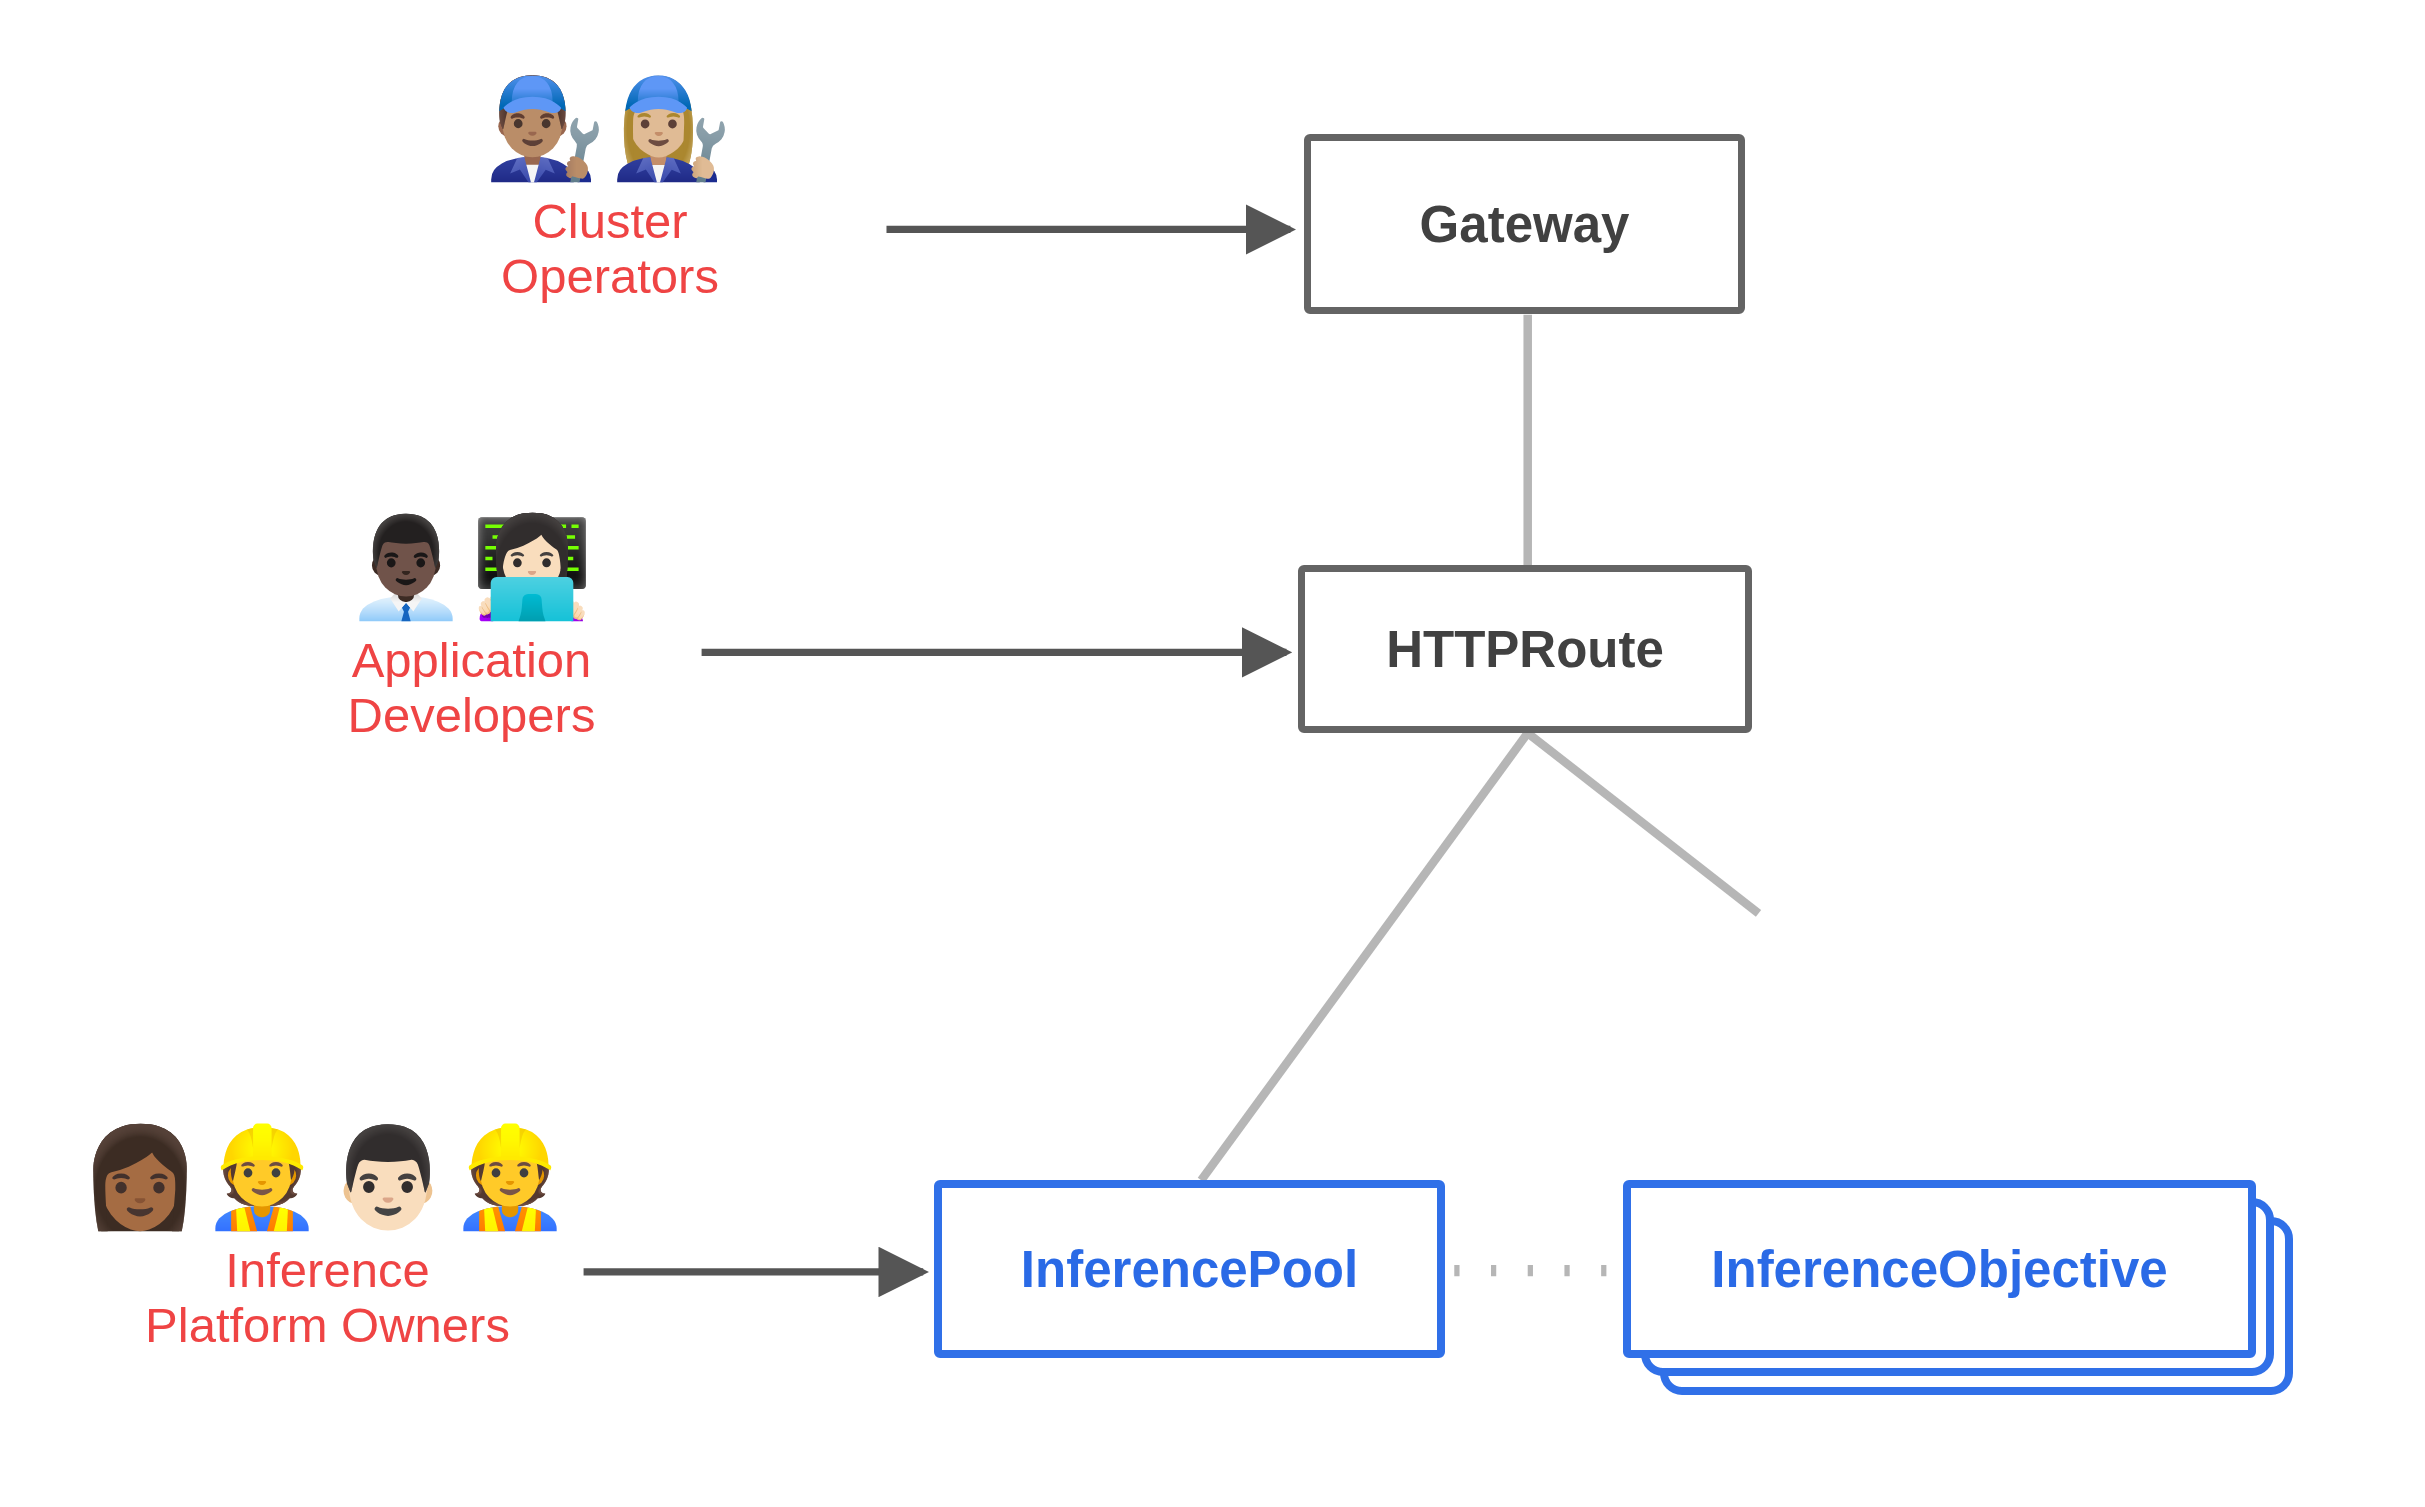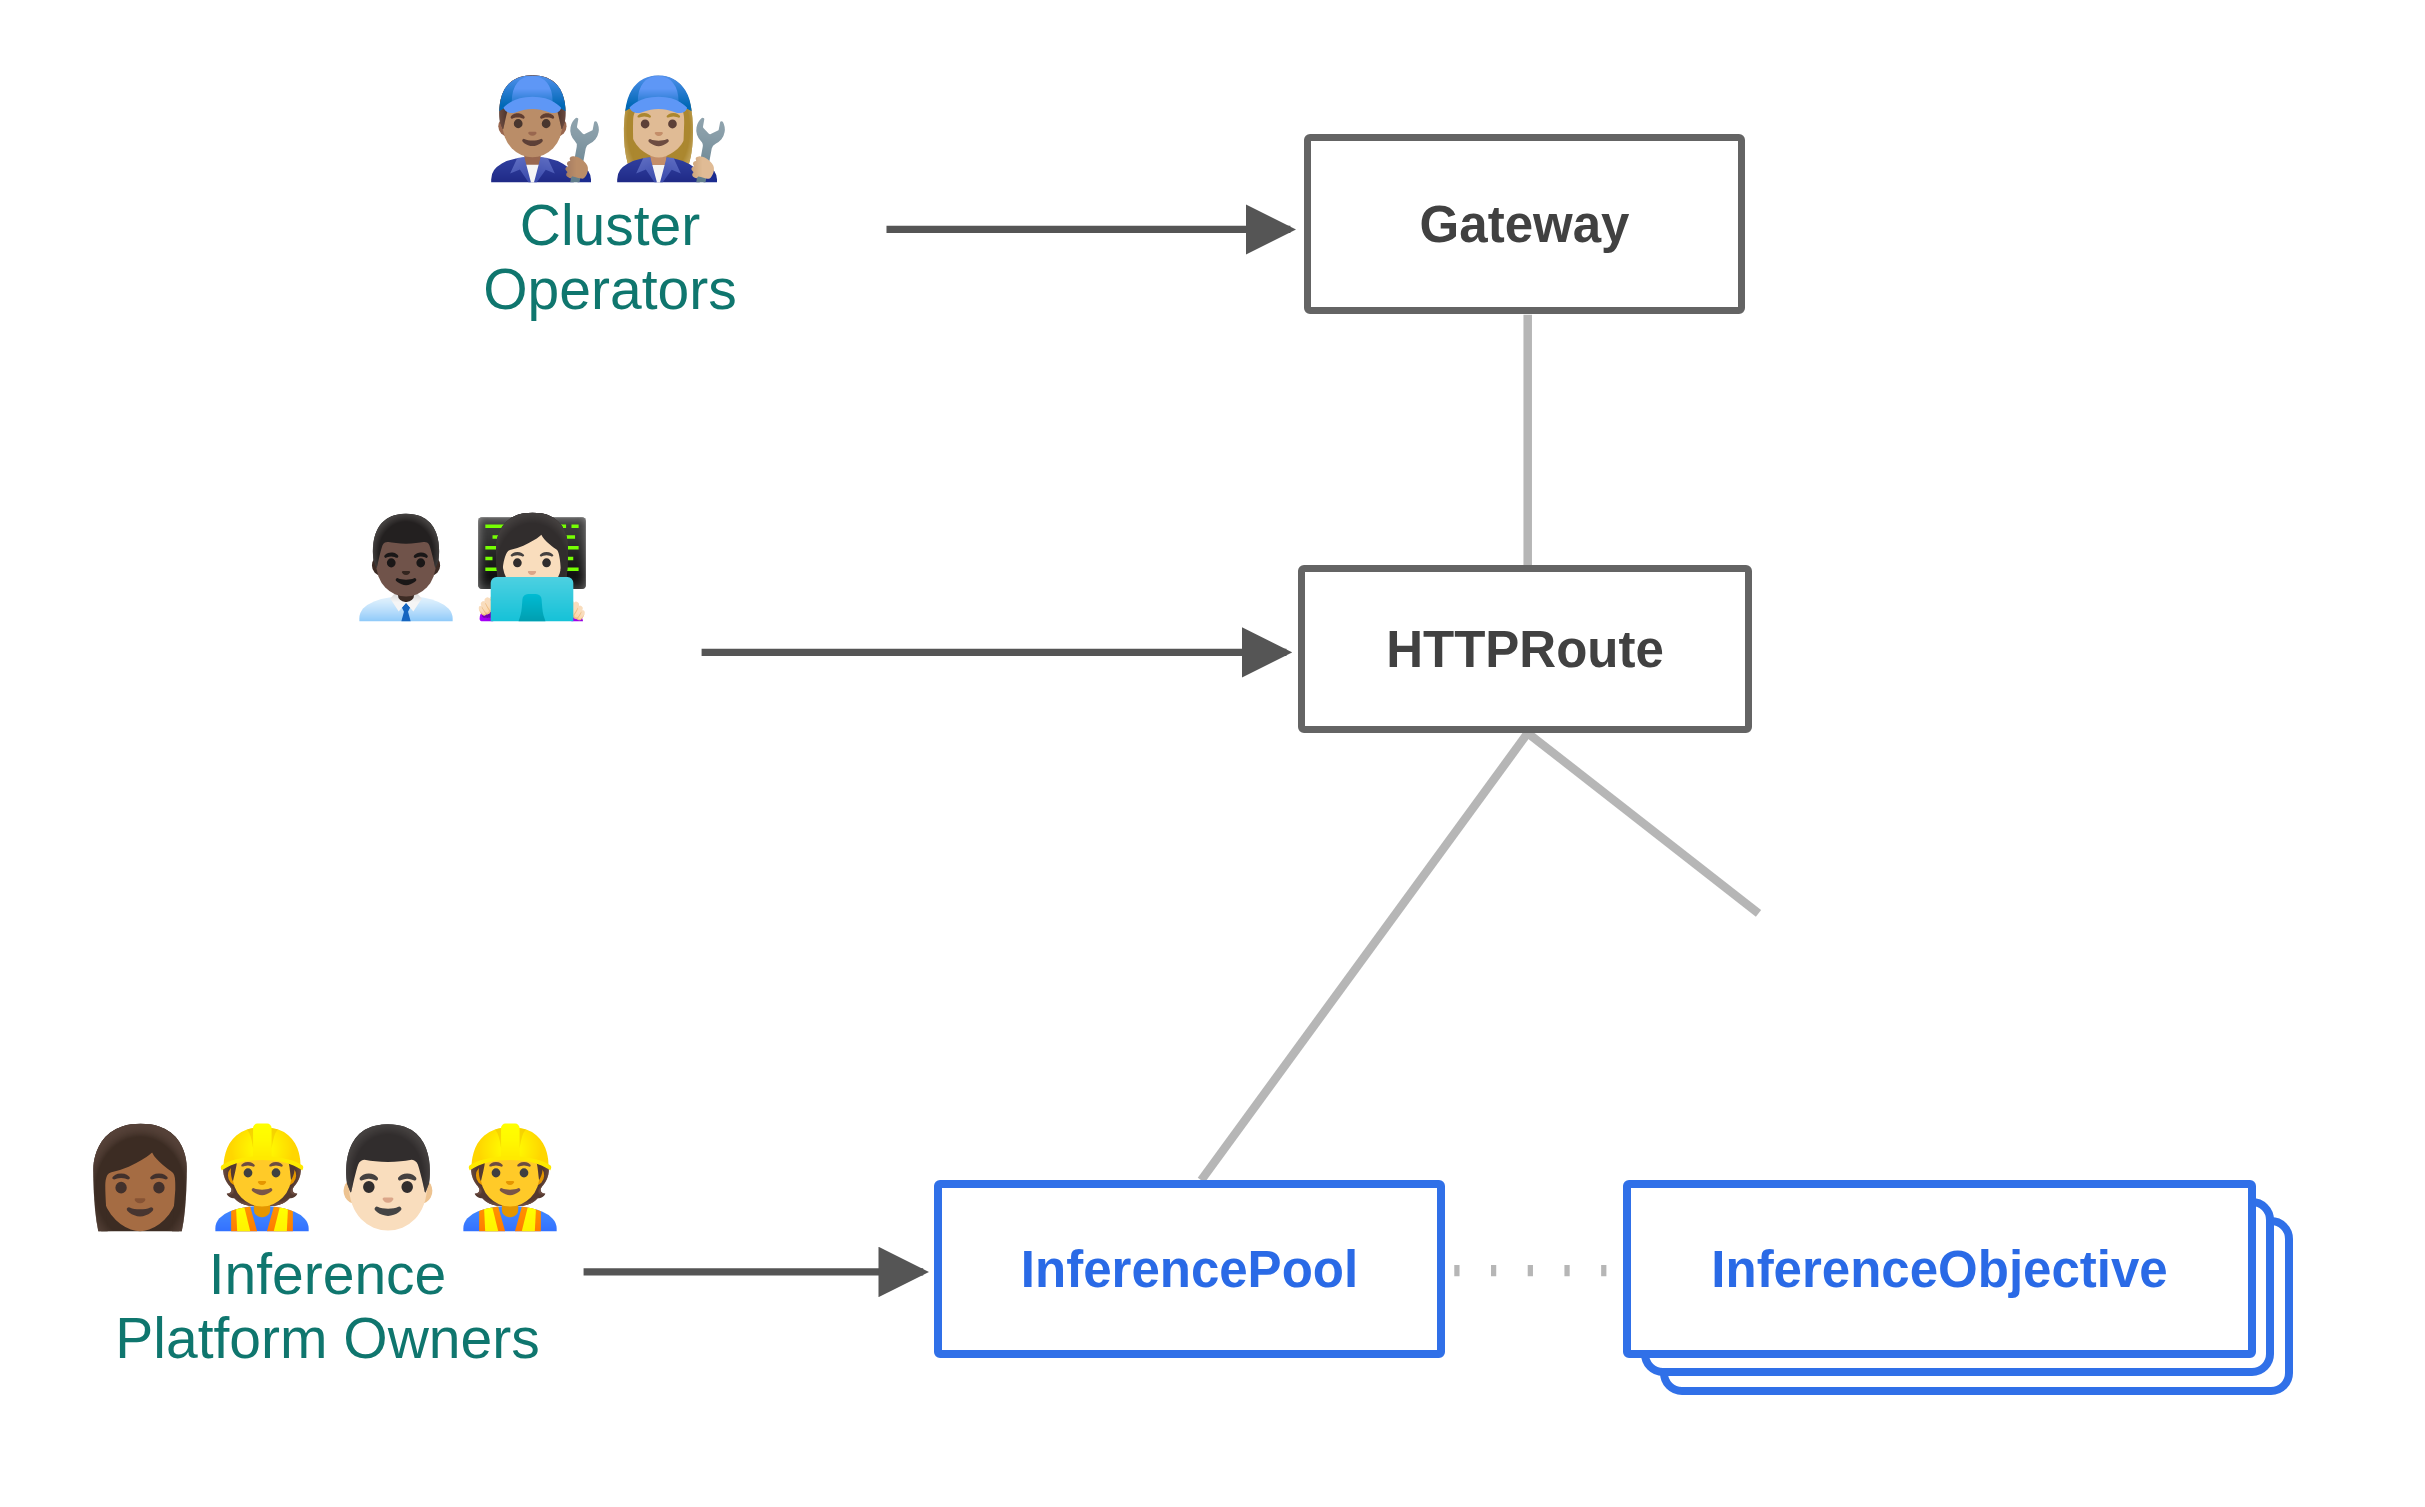--- a/index.html
+++ b/index.html
@@ -33,23 +33,23 @@
   }
   .persona-emoji {
     font-size: 98px;
     line-height: 1.0;
     letter-spacing: 3.9px;
     white-space: nowrap;
     font-family: "DejaVu Sans", sans-serif;
   }
   .persona-label {
     margin-top: 17px;
-    font-size: 57px;
+    font-size: 49px;
     line-height: 1.12;
-    color: #0f766e;
+    color: #ef4444;
     font-weight: 400;
     white-space: pre-line;
     font-family: "Liberation Sans", sans-serif;
   }
 
   
   .node {
     position: absolute;
     box-sizing: border-box;
     display: flex;
@@ -115,20 +115,22 @@
   </svg>
 
   <div class="persona" style="left:420px; top:79px; width:380px;">
     <div class="persona-emoji">👨🏽‍🔧👩🏼‍🔧</div>
     <div class="persona-label">Cluster
 Operators</div>
   </div>
 
   <div class="persona" style="left:275px; top:518px; width:393px;">
     <div class="persona-emoji">👨🏿‍💼👩🏻‍💻</div>
+    <div class="persona-label">Application
+Developers</div>
   </div>
 
   <div class="persona" style="left:85px; top:1128px; width:485px;">
     <div class="persona-emoji">👩🏾‍👷👨🏻‍👷</div>
     <div class="persona-label">Inference
 Platform Owners</div>
   </div>
 
   <div class="node gray" style="left:1304px; top:134px; width:441px; height:180px;">
     <span class="node-label">Gateway</span>

